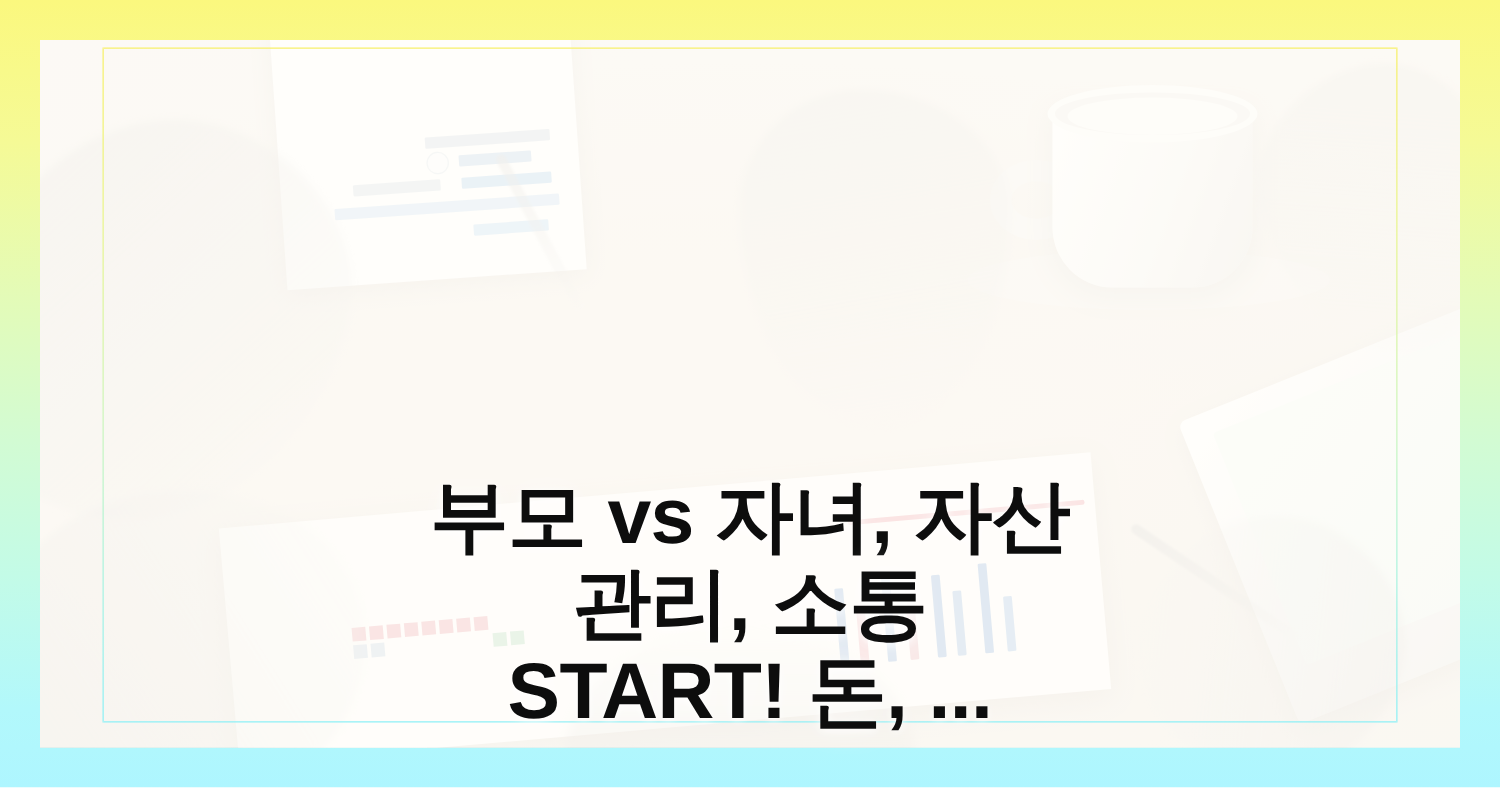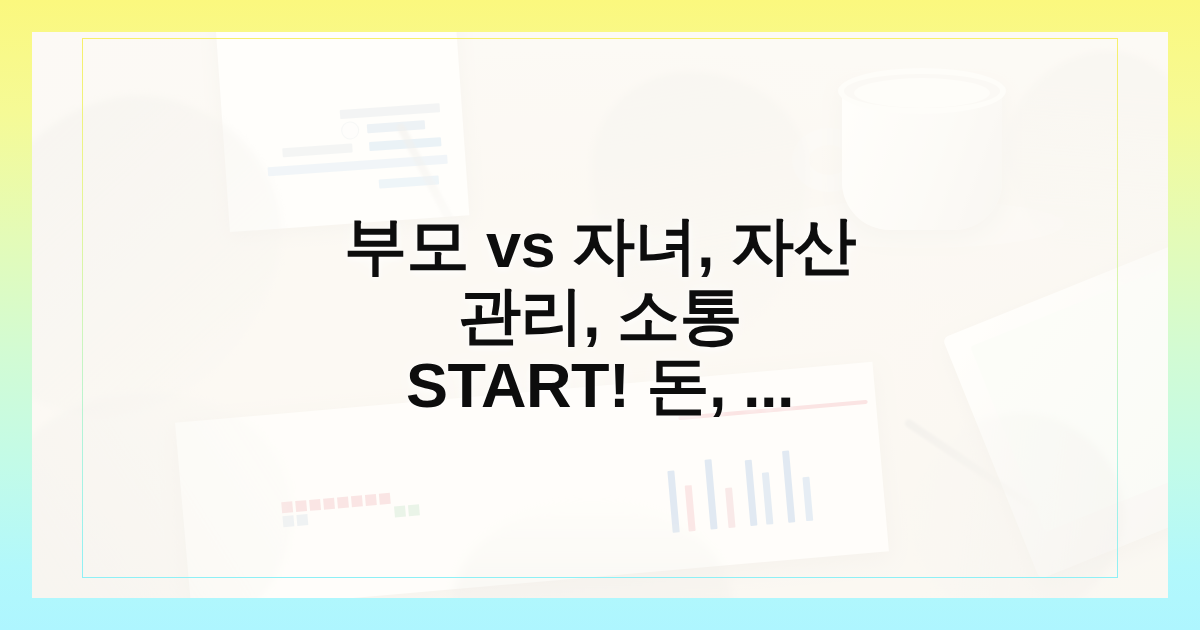--- a/index.html
+++ b/index.html
@@ -281,21 +281,21 @@
   }
 
   
   .title-wrap {
     position: absolute;
     left: 0;
     top: 0;
     width: 1200px;
     height: 630px;
     display: flex;
-    align-items: center;
+    align-items: flex-end;
     justify-content: center;
   }
   .title {
     width: 640px;
     text-align: center;
     font-size: 63px;
     line-height: 70px;
     font-weight: 700;
     color: #0d0d0d;
     letter-spacing: -0.5px;

